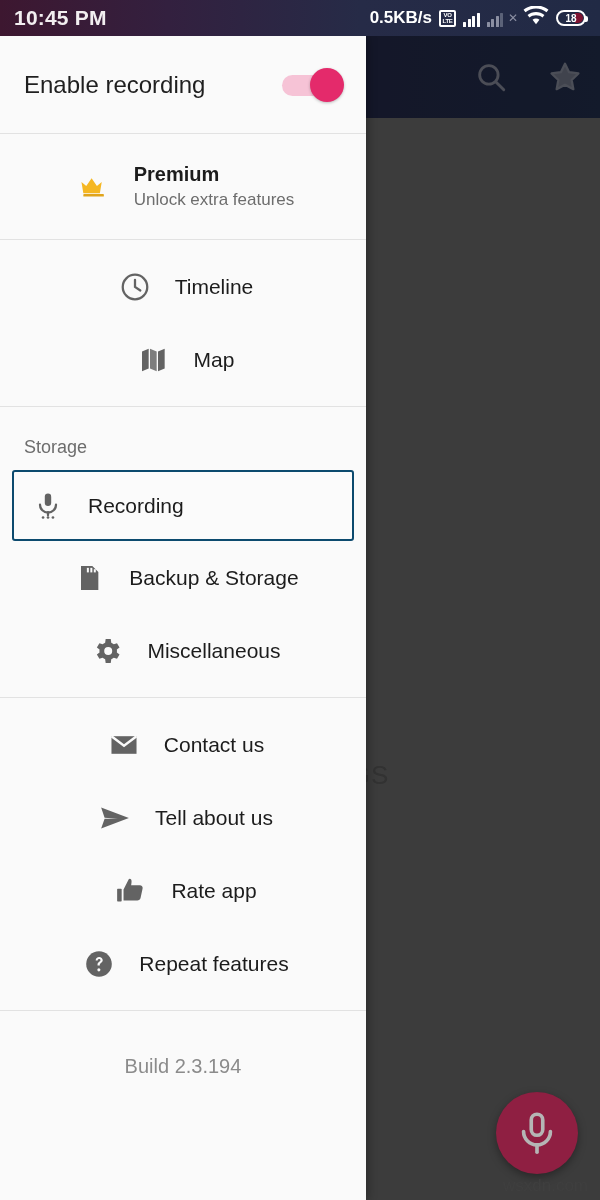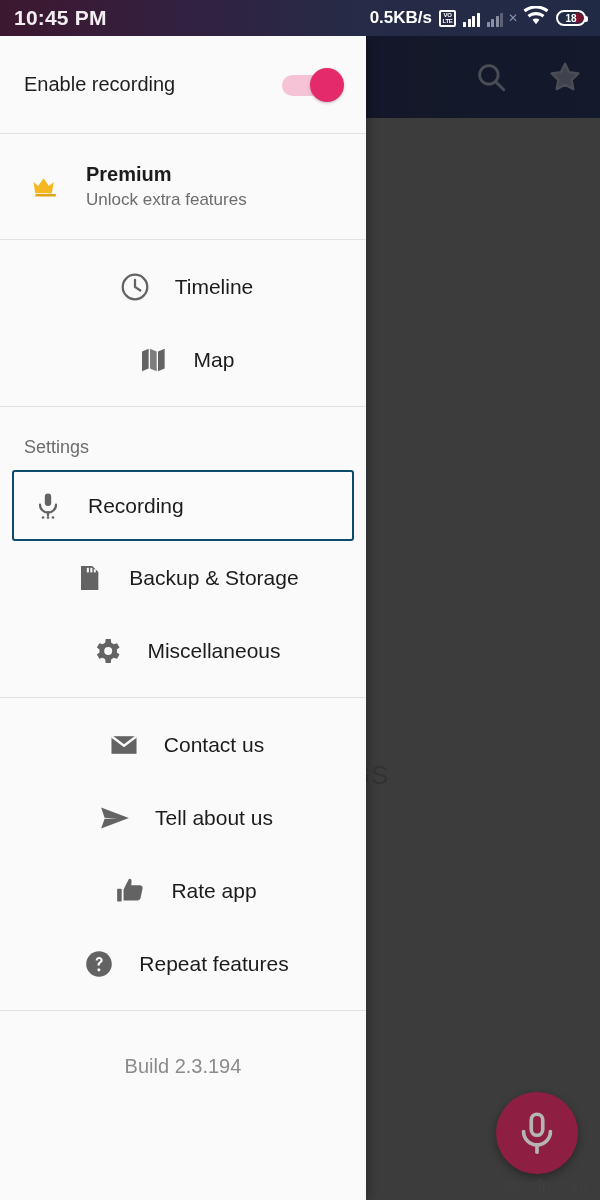--- a/index.html
+++ b/index.html
@@ -135,21 +135,21 @@
     box-shadow: 2px 0 9px rgba(0,0,0,.30);
   }
   .divider { height: 1px; background: #e2e2e2; width: 100%; }
 
   
   #enable-row {
     height: 97px;
     display: flex; align-items: center;
     padding: 0 22px 0 24px;
   }
-  #enable-label { font-size: 20px; color: #1f1f1f; }
+  #enable-label { font-size: 24px; color: #1f1f1f; }
   #switch {
     margin-left: auto;
     position: relative; width: 62px; height: 34px;
     display: flex; align-items: center;
   }
   #switch-track {
     position: absolute; left: 0; top: 7px;
     width: 56px; height: 21px; border-radius: 11px;
     background: #f6c3d6;
   }
@@ -158,20 +158,21 @@
     width: 34px; height: 34px; border-radius: 50%;
     background: #e42a6b;
     box-shadow: 0 1px 3px rgba(0,0,0,.25);
   }
 
   
   #premium-row {
     height: 105px;
     display: flex; align-items: center;
     padding: 0 24px;
+    justify-content: center;
   }
   .item-icon {
     width: 44px; min-width: 44px; height: 44px;
     display: flex; align-items: center; justify-content: center;
     margin-right: 18px;
   }
   .item-icon svg { width: 32px; height: 32px; }
   #premium-texts { display: flex; flex-direction: column; gap: 4px; }
   #premium-title { font-size: 20px; color: #1c1c1c; font-weight: bold; }
   #premium-sub { font-size: 17px; color: #6d6d6d; }
@@ -327,21 +328,21 @@
           <path d="M9 3.6l5 2v14.8l-5-2z" fill="#7d7d7d"></path>
           <path d="M15 5.6l5-2v14.8l-5 2z"></path>
         </svg>
       </span>
       <span class="nav-label">Map</span>
     </div>
 
     <div class="gap-top"></div>
     <div class="divider"></div>
 
-    <div class="section-title">Settings</div>
+    <div class="section-title">Storage</div>
 
     <div id="recording-wrap">
       <div id="recording-box">
         <span class="item-icon">
           <svg viewBox="0 0 24 24" fill="none" stroke="#636363" stroke-width="1.7" stroke-linecap="round">
             <rect x="9.6" y="2.6" width="4.8" height="9.4" rx="2.4" fill="#636363" stroke="none"></rect>
             <path d="M6 11a6 6 0 0 0 12 0"></path>
             <line x1="12" y1="16.6" x2="12" y2="19"></line>
             <circle cx="8.3" cy="20.6" r="1" fill="#636363" stroke="none"></circle>
             <circle cx="12" cy="20.6" r="1" fill="#636363" stroke="none"></circle>

